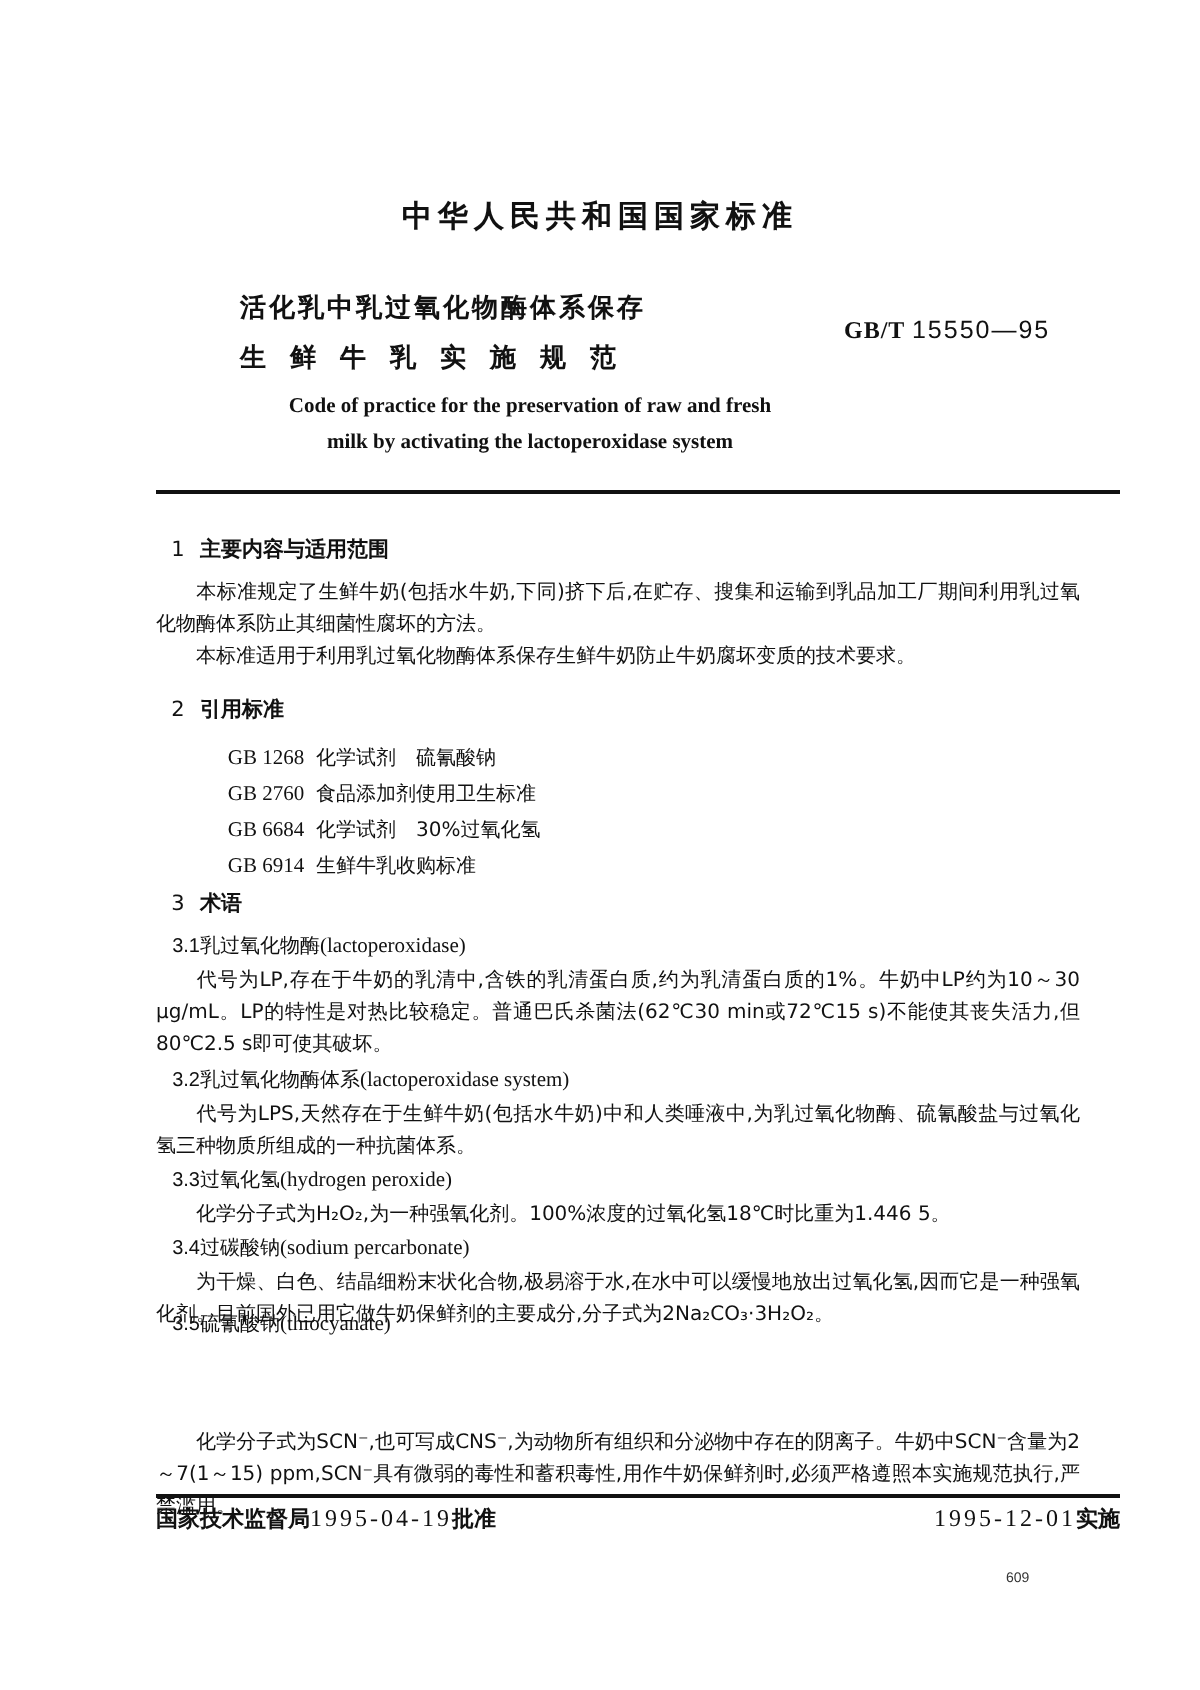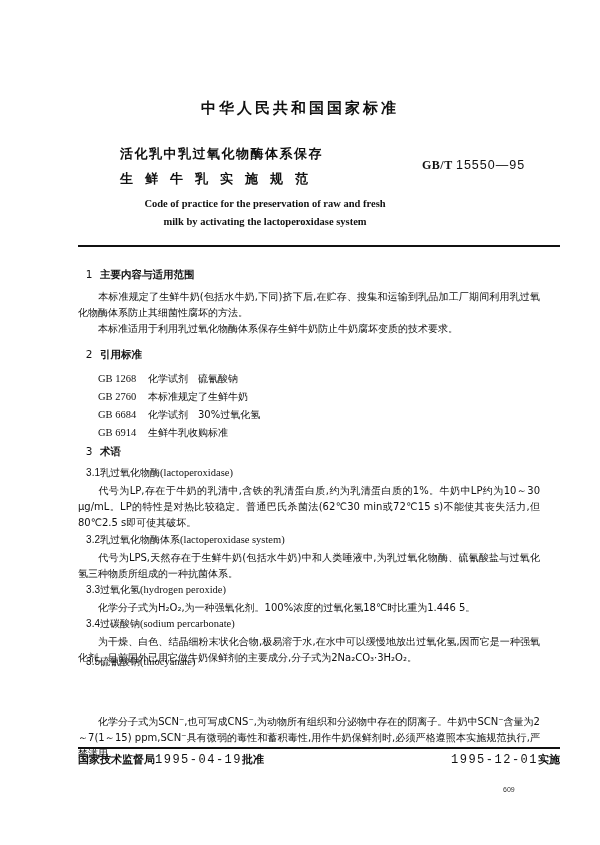--- a/index.html
+++ b/index.html
@@ -37,29 +37,29 @@
   .rule.bottom { top: 747px; }
   .sec-h {
     left: 78px; font-family: "DejaVu Sans", sans-serif; font-weight: bold; font-size: 10.5px; text-align: center;
   }
   .sec-h .n { display: inline-block; width: 22px; font-weight: normal; }
   .para {
     left: 78px; width: 462px; font-size: 10px; line-height: 16px;
     font-family: "DejaVu Sans", sans-serif; text-align: justify;
   }
   .para .indent { display: inline-block; width: 20px; }
-  .ref { left: 98px; font-size: 10px; font-family: "DejaVu Sans", sans-serif; }
+  .ref { left: 108px; font-size: 10px; font-family: "DejaVu Sans", sans-serif; text-align: center; }
   .ref .code { display: inline-block; width: 50px; font-family: "Liberation Serif", serif; font-size: 10.5px; }
   .sub-h { left: 78px; font-size: 10px; font-family: "DejaVu Sans", sans-serif; text-align: right; }
   .sub-h .n { display: inline-block; width: 22px; font-family: "Liberation Sans", sans-serif; }
   .sub-h .en { font-family: "Liberation Serif", serif; font-size: 10.5px; }
   .foot-left {
     left: 78px; top: 752px; font-family: "DejaVu Sans", sans-serif; font-weight: bold; font-size: 11px;
   }
-  .foot-left .d, .foot-right .d { font-family: Liberation Mono, monospace; font-weight: normal; font-size: 12px; letter-spacing: 1.5px; text-align: center; }
+  .foot-left .d, .foot-right .d { font-family: Liberation Serif, serif; font-weight: normal; font-size: 12px; letter-spacing: 1.5px; text-align: center; }
   .foot-right {
     right: 40px; top: 752px; font-family: "DejaVu Sans", sans-serif; font-weight: bold; font-size: 11px;
   }
   .page-no { left: 503px; top: 786px; font-size: 7px; font-family: "Liberation Sans", sans-serif; color: #333; }
 </style>
 </head>
 <body>
 
 <div class="abs header-std">中华人民共和国国家标准</div>
 
@@ -79,21 +79,21 @@
 <div class="abs sec-h" style="top:268px;">
   <span class="n">1</span><span>主要内容与适用范围</span>
 </div>
 <div class="abs para" style="top:289px;"><span class="indent"></span><span>本标准规定了生鲜牛奶(包括水牛奶,下同)挤下后,在贮存、搜集和运输到乳品加工厂期间利用乳过氧化物酶体系防止其细菌性腐坏的方法。</span></div>
 <div class="abs para" style="top:321px;"><span class="indent"></span><span>本标准适用于利用乳过氧化物酶体系保存生鲜牛奶防止牛奶腐坏变质的技术要求。</span></div>
 
 <div class="abs sec-h" style="top:348px;">
   <span class="n">2</span><span>引用标准</span>
 </div>
 <div class="abs ref" style="top:372px;"><span class="code">GB 1268</span><span>化学试剂　硫氰酸钠</span></div>
-<div class="abs ref" style="top:390px;"><span class="code">GB 2760</span><span>本标准规定了生鲜牛奶</span></div>
+<div class="abs ref" style="top:390px;"><span class="code">GB 2760</span><span>食品添加剂使用卫生标准</span></div>
 <div class="abs ref" style="top:408px;"><span class="code">GB 6684</span><span>化学试剂　30%过氧化氢</span></div>
 <div class="abs ref" style="top:426px;"><span class="code">GB 6914</span><span>生鲜牛乳收购标准</span></div>
 
 <div class="abs sec-h" style="top:445px;">
   <span class="n">3</span><span>术语</span>
 </div>
 
 <div class="abs sub-h" style="top:466px;">
   <span class="n">3.1</span><span>乳过氧化物酶</span><span class="en">(lactoperoxidase)</span>
 </div>

